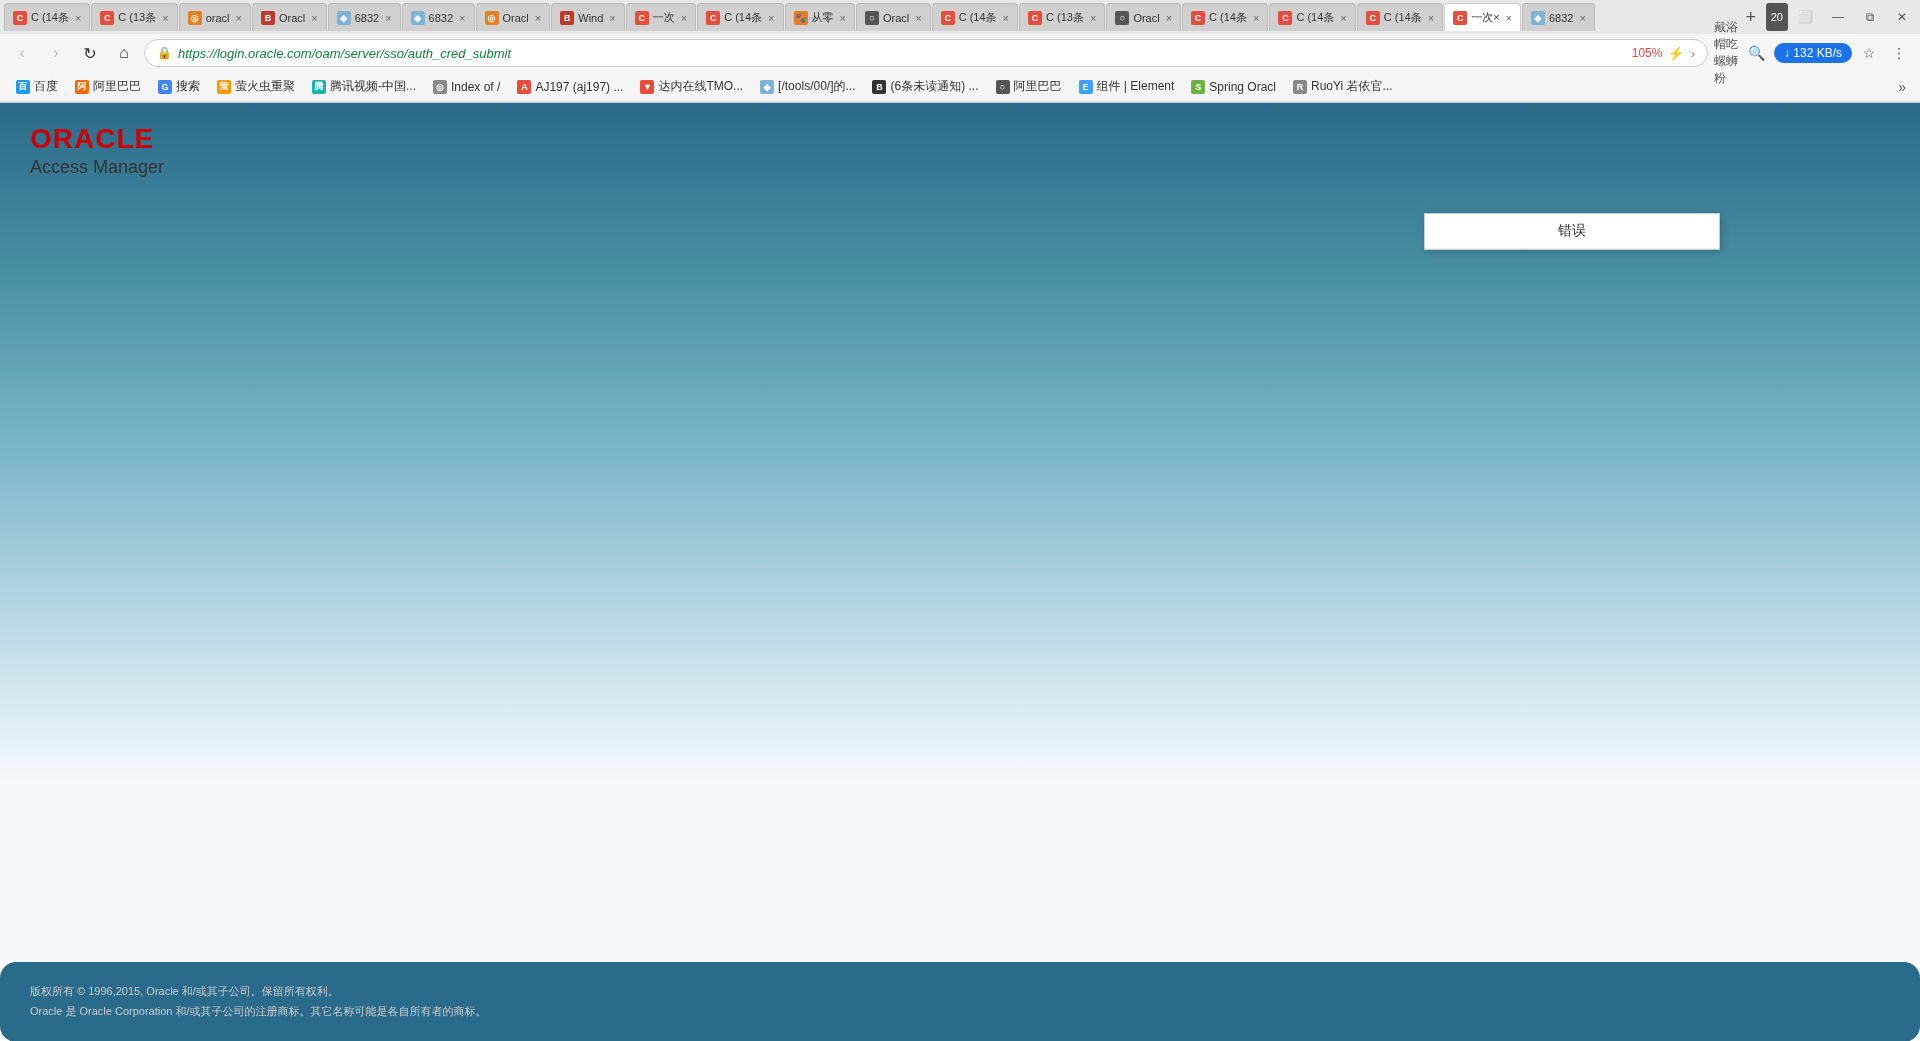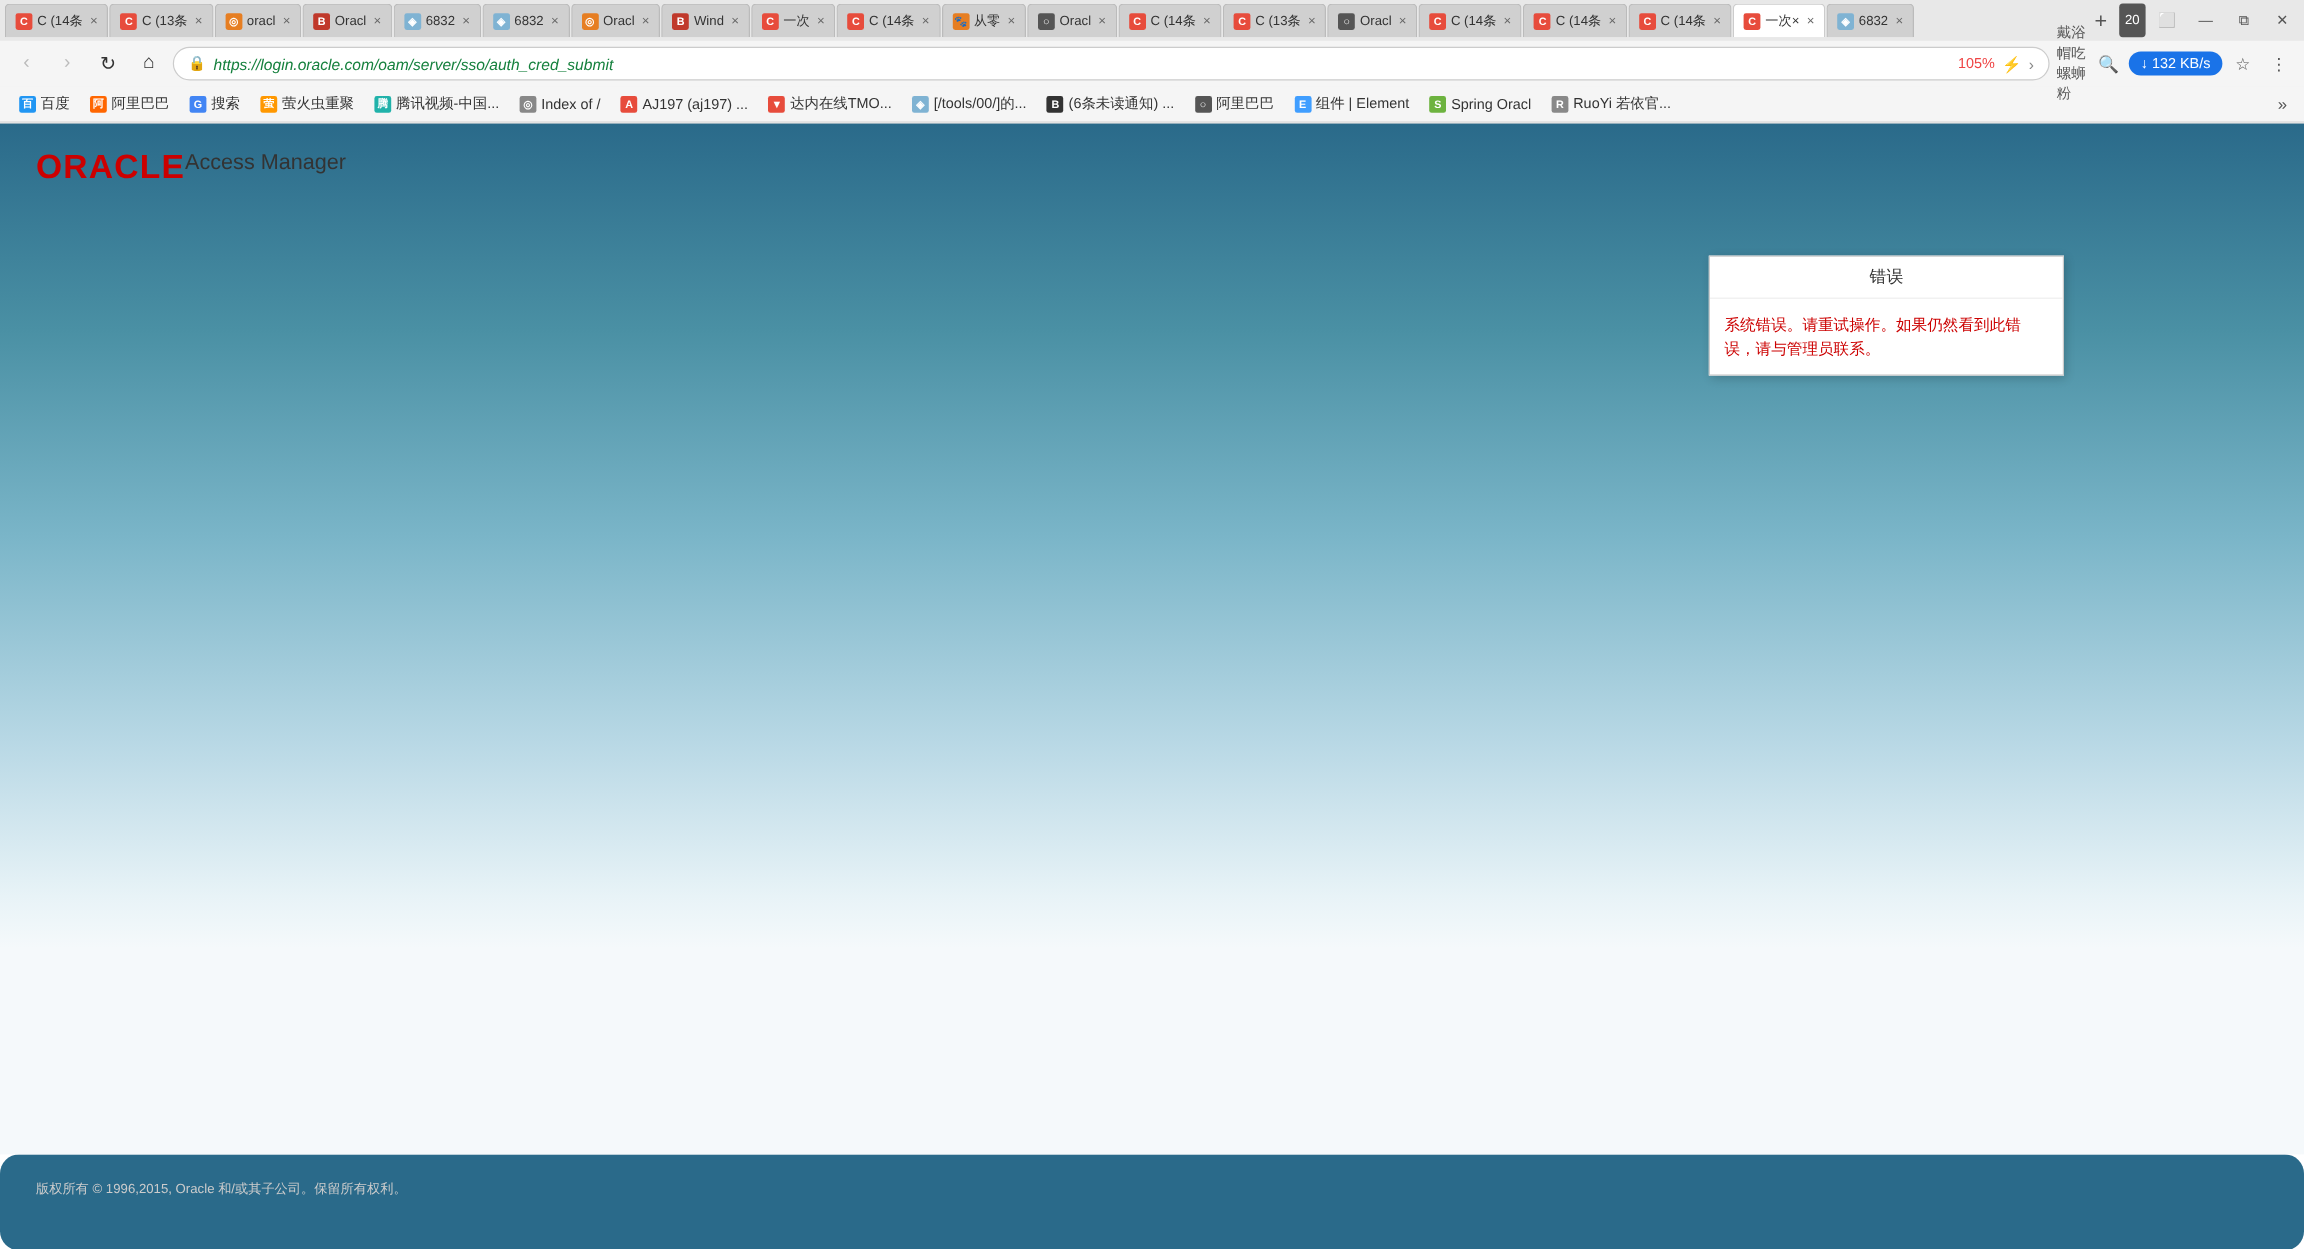--- a/index.html
+++ b/index.html
@@ -246,21 +246,21 @@
     
     .oracle-main {
       flex: 1;
       background: linear-gradient(180deg, #2a6a8a 0%, #4a90a4 20%, #7ab5c8 40%, #b8d8e5 60%, #e8f3f7 75%, #f5f9fb 80%);
       position: relative;
       padding: 20px 30px;
     }
 
     .oracle-logo-area {
       display: flex;
-      flex-direction: row;
+      flex-direction: column;
       gap: 0;
     }
 
     .oracle-logo-text {
       font-size: 28px;
       font-weight: bold;
       color: #cc0000;
       letter-spacing: 1px;
       font-family: Arial, sans-serif;
       text-transform: uppercase;
@@ -522,20 +522,20 @@
 <div class="page-content">
   <div class="oracle-main">
 
     <div class="oracle-logo-area">
       <div class="oracle-logo-text">ORACLE</div>
       <div class="oracle-subtitle">Access Manager</div>
     </div>
 
     <div class="error-dialog">
       <div class="error-dialog-title">错误</div>
-      <div class="error-dialog-body">系统错误。请重试操作。如果仍然看到此错误，请与管理员联系。</div>
     </div>
   </div>
 
   <div class="oracle-footer">
     <div class="footer-text">版权所有 © 1996,2015, Oracle 和/或其子公司。保留所有权利。</div>
+    <div class="footer-text">Oracle 是 Oracle Corporation 和/或其子公司的注册商标。其它名称可能是各自所有者的商标。</div>
   </div>
 </div>
 
 </body></html>

